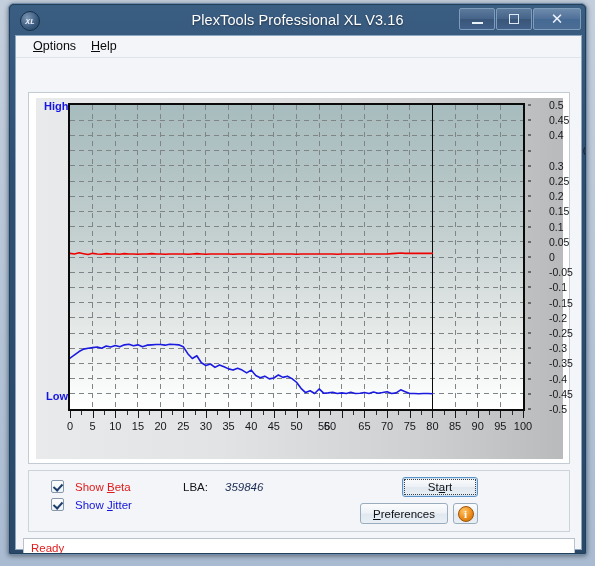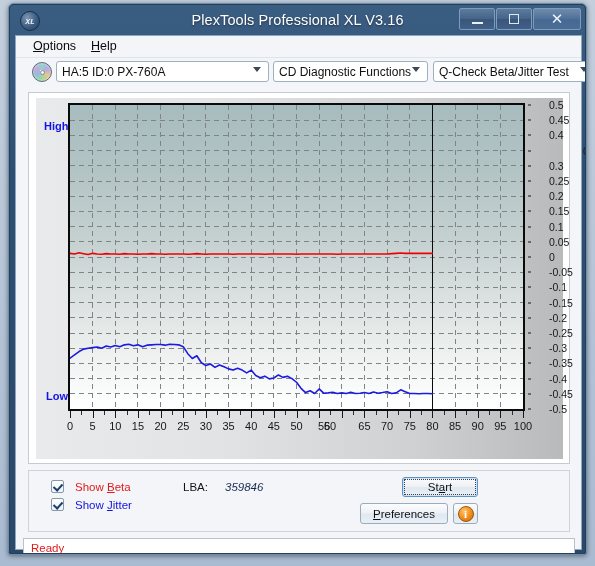--- a/index.html
+++ b/index.html
@@ -219,21 +219,21 @@
   .chart-stage {
     position: absolute;
     left: 7px; top: 5px;
     width: 527px;
     height: 361px;
     background: linear-gradient(to right, #e9eaec 0%, #e2e3e5 35%, #cfd0d2 72%, #b9babc 100%);
   }
   .label-high {
     position: absolute;
     left: 8px;
-    top: 22px;
+    top: 2px;
     font-size: 11px;
     color: #1414e6;
     font-weight: 600;
   }
   .label-low {
     position: absolute;
     left: 10px;
     bottom: 57px;
     font-size: 11px;
     color: #1414e6;
@@ -457,38 +457,20 @@
         </div>
       </div>
 
       <div class="client">
 
         <div class="menubar">
           <div class="menu-item" style="left:14px;"><span class="u">O</span>ptions</div>
           <div class="menu-item" style="left:72px;"><span class="u">H</span>elp</div>
         </div>
 
-        <div class="toolbar">
-          <div class="disc-icon"></div>
-
-          <div class="combo" id="combo-drive">
-            <span>HA:5 ID:0  PX-760A</span>
-            <span class="caret"></span>
-          </div>
-
-          <div class="combo" id="combo-func">
-            <span>CD Diagnostic Functions</span>
-            <span class="caret"></span>
-          </div>
-
-          <div class="combo" id="combo-test">
-            <span>Q-Check Beta/Jitter Test</span>
-            <span class="caret"></span>
-          </div>
-        </div>
 
         <div class="chart-panel">
           <div class="chart-stage">
 
             <div class="label-high">High</div>
             <div class="label-low">Low</div>
 
             <div class="plot">
               <svg class="grid-canvas" id="grid-svg" preserveAspectRatio="none" viewBox="0 0 453 304">
                   <line x1="0" y1="15.199999999999989" x2="453" y2="15.199999999999989" stroke="#7f8486" stroke-width="1" stroke-dasharray="5,4" shape-rendering="crispEdges"></line>

